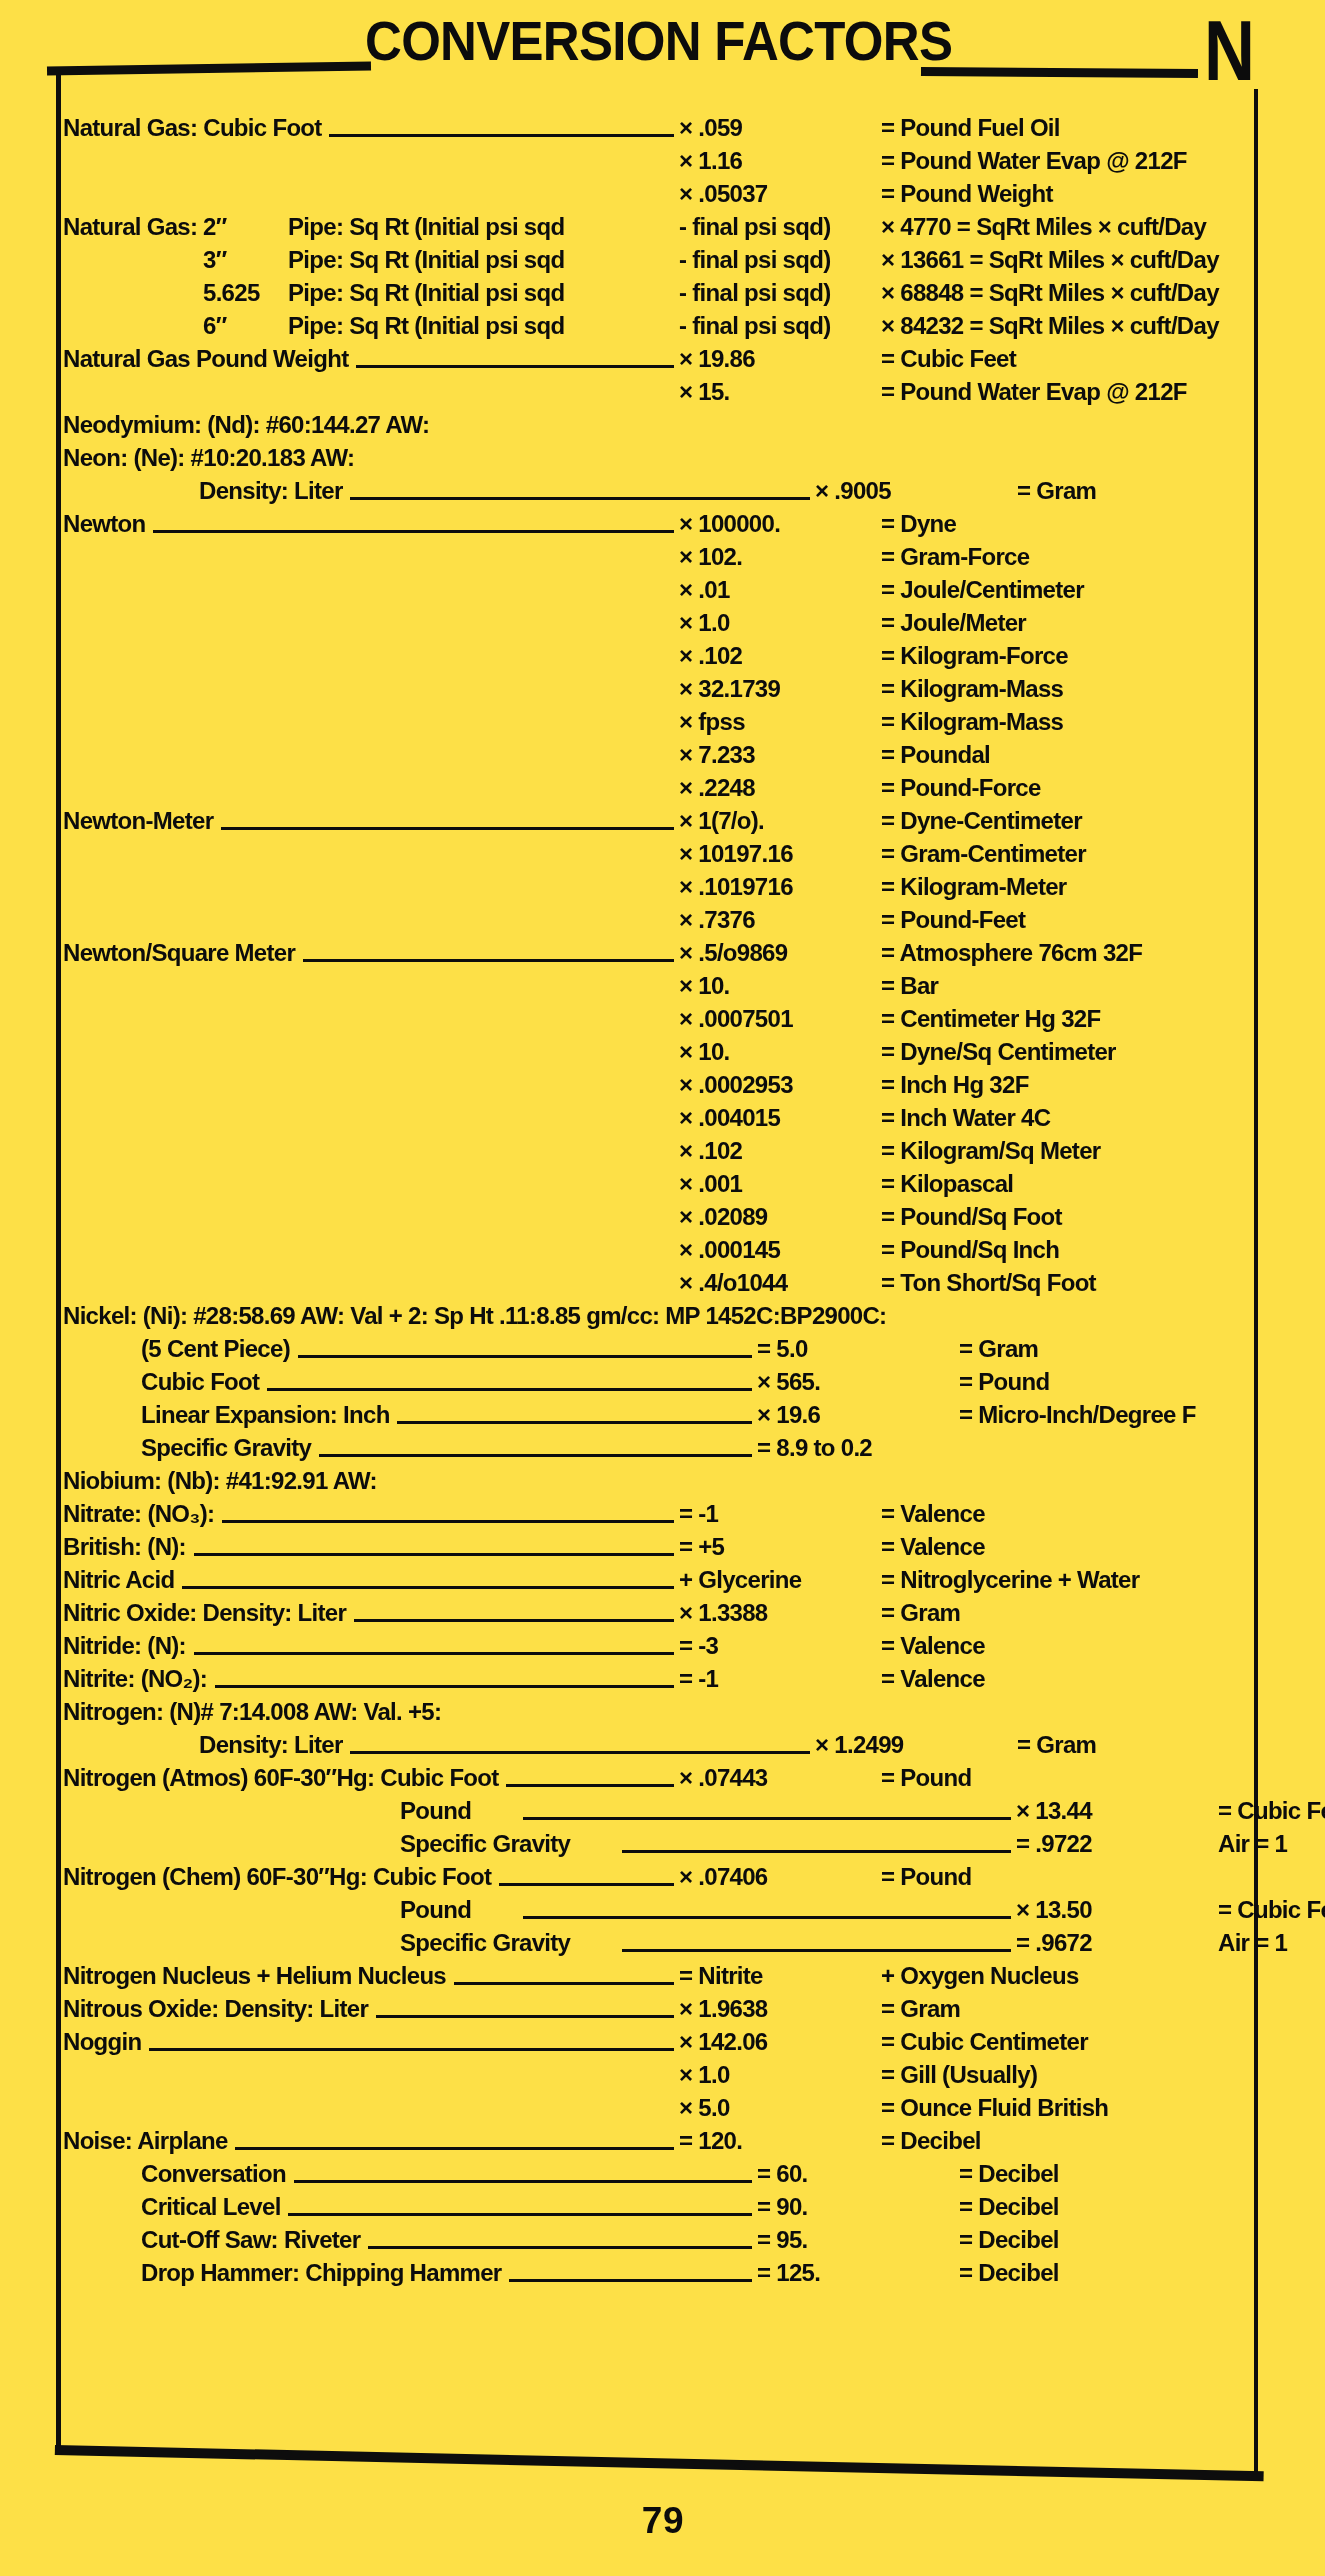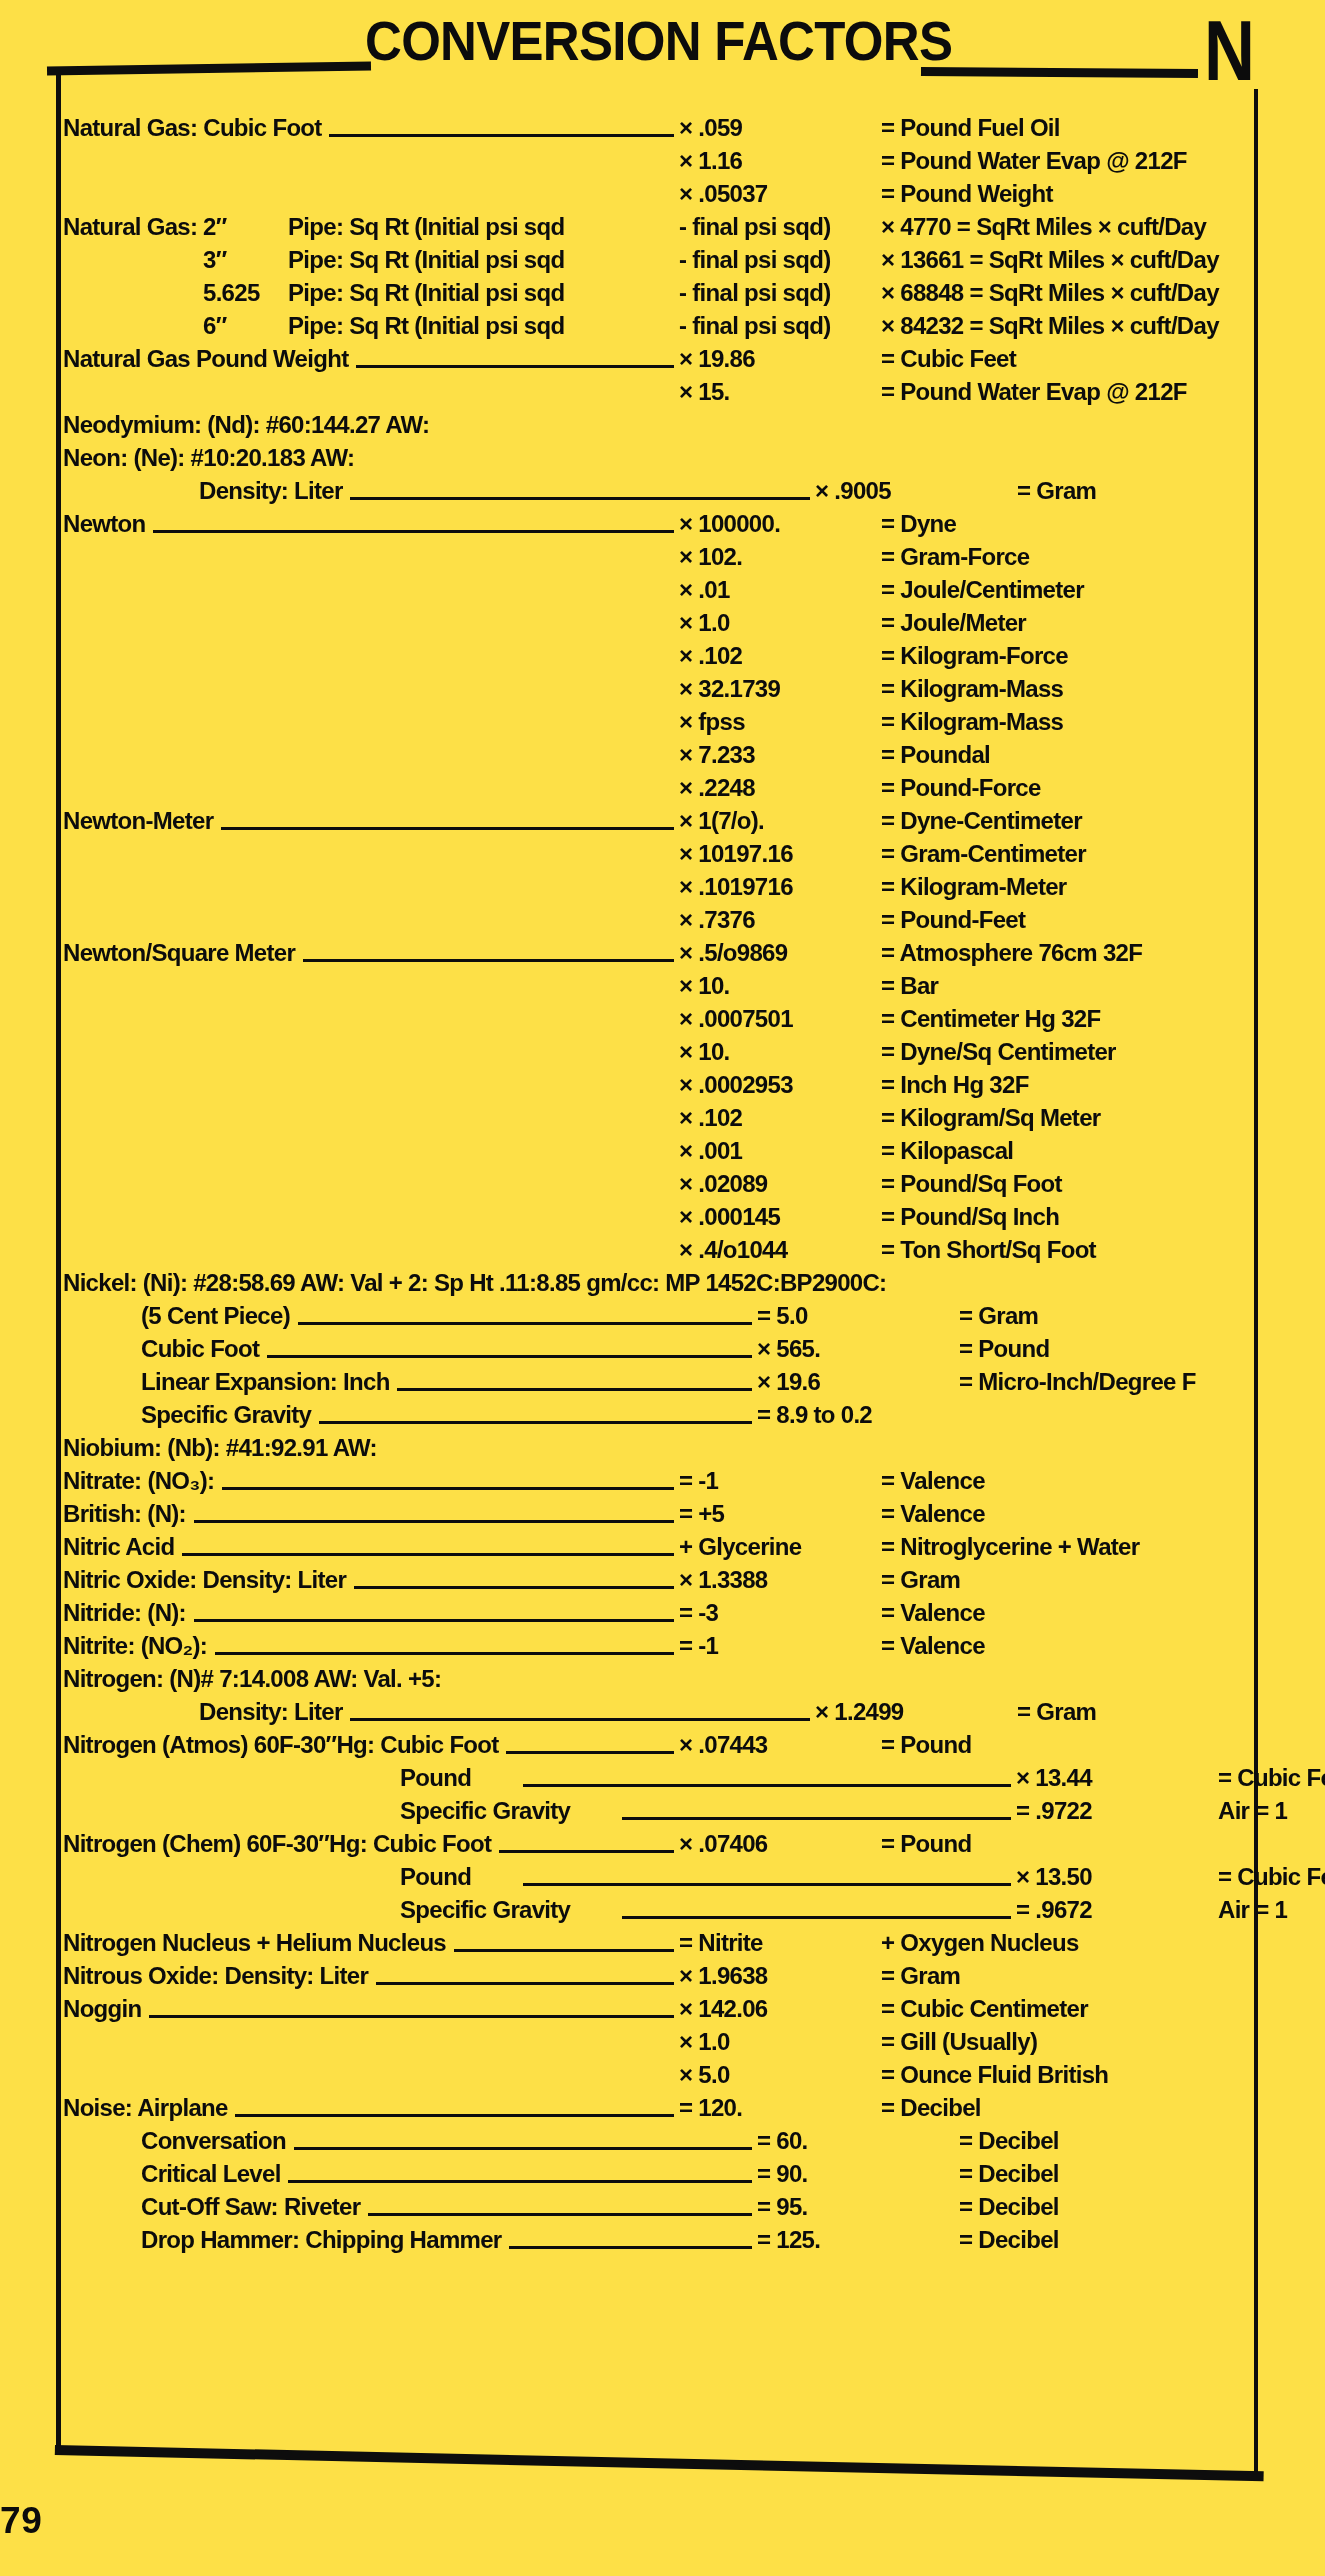--- a/index.html
+++ b/index.html
@@ -31,21 +31,21 @@
   .head .c-label{flex:1 1 auto;}
   .lbl{display:inline-block;}
   .fill{flex:1 1 auto;border-bottom:3.3px solid #0d0d0d;margin:0 5.2px 3.3px 7.8px;min-width:13px;}
   .ind1{padding-left:78px;}
   .ind2{padding-left:136px;}
   .ind3{padding-left:337px;gap:44px;}
   .p-prefix{flex:0 0 140px;}
   .p-size{flex:0 0 85px;}
   .p-pipe{flex:1 1 auto;}
   
-  .page-number{position:absolute;left:0;right:0;top:2500px;text-align:left;font-size:37px;font-weight:600;letter-spacing:0.7px;}
+  .page-number{position:absolute;left:0;right:0;top:2500px;text-align:center;font-size:37px;font-weight:600;letter-spacing:0.7px;}
 </style>
 </head>
 <body>
 
 <div class="page">
 
   <div class="hdr-rule rule-left"></div>
   <h1 class="page-title" style="margin:0;">CONVERSION FACTORS</h1>
   <div class="hdr-rule rule-right"></div>
   <div class="letter-n">N</div>
@@ -234,20 +234,25 @@
         <div class="c-val">× 10.</div>
         <div class="c-res">= Dyne/Sq Centimeter</div>
       </div>
       <div class="row">
         <div class="c-label"></div>
         <div class="c-val">× .0002953</div>
         <div class="c-res">= Inch Hg 32F</div>
       </div>
       <div class="row">
         <div class="c-label"></div>
+        <div class="c-val">× .004015</div>
+        <div class="c-res">= Inch Water 4C</div>
+      </div>
+      <div class="row">
+        <div class="c-label"></div>
         <div class="c-val">× .102</div>
         <div class="c-res">= Kilogram/Sq Meter</div>
       </div>
       <div class="row">
         <div class="c-label"></div>
         <div class="c-val">× .001</div>
         <div class="c-res">= Kilopascal</div>
       </div>
       <div class="row">
         <div class="c-label"></div>

